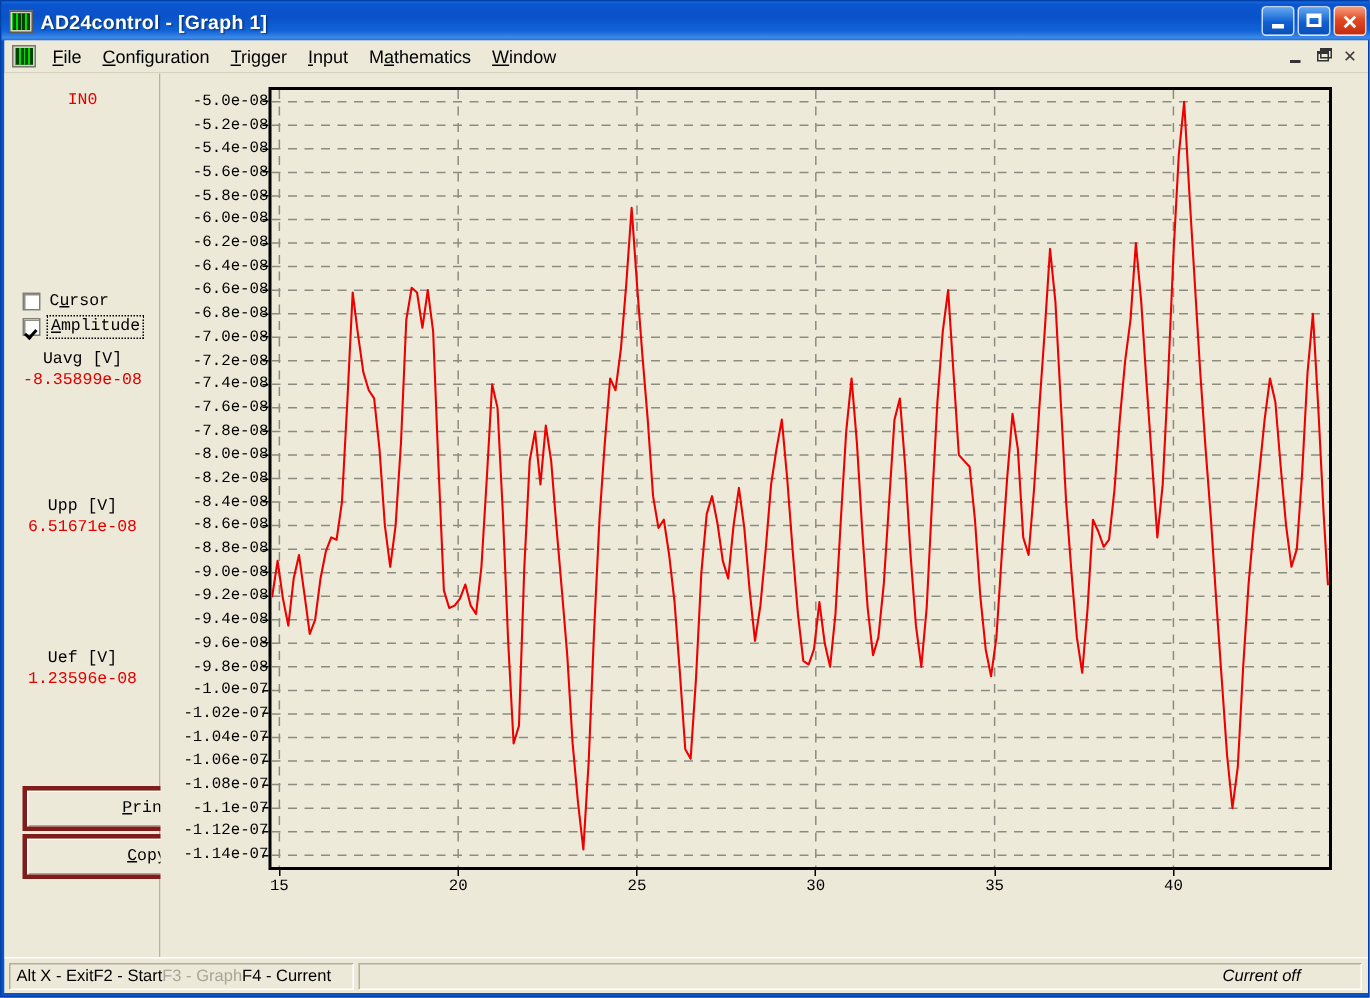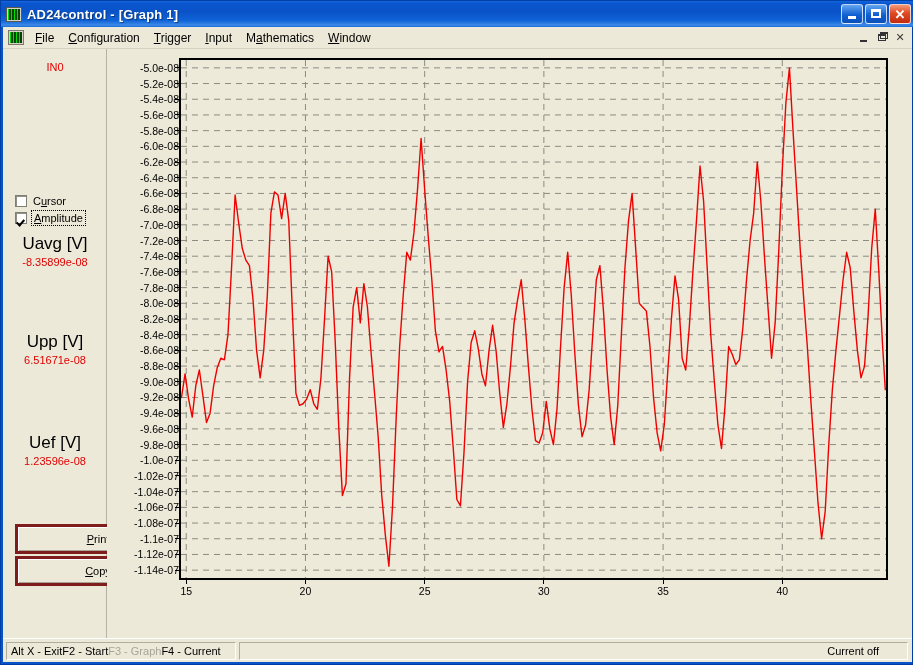--- a/index.html
+++ b/index.html
@@ -135,20 +135,21 @@
   .mdi-restore::before {
     content:""; position:absolute; width:8px;height:7px;
     border:1px solid #333; border-top-width:2px; box-sizing:border-box; left:6px; top:1px;
   }
 
   
   #work-area {
     position:absolute; left:0; top:22px;
     width: 909px; height: 589px;
     background: #ece9d8;
+    font-family: Liberation Mono, monospace;
   }
 
   
   #side-panel {
     position:absolute; left:0; top:0;
     width: 104px; height: 589px;
     background:#ece9d8;
     border-right: 1px solid #b5b2a4;
     box-sizing:border-box;
   }
@@ -177,21 +178,21 @@
     border:solid #000; border-width:0 2px 2px 0;
     transform: rotate(42deg);
   }
   .chk-label u { text-decoration: underline; }
   .chk-focus {
     outline: 1px dotted #000;
     outline-offset: 1px;
     padding: 0 1px;
   }
   .meas-block { position:absolute; left:0; width:104px; text-align:center; }
-  .meas-name { font-size:17px; color:#000; }
+  .meas-name { font-size:11px; color:#000; }
   .meas-value { font-size:11px; color:#e00000; margin-top:2px;}
   #blk-uavg { top: 185px; }
   #blk-upp  { top: 283px; }
   #blk-uef  { top: 384px; }
 
   .panel-btn {
     position:absolute; left:12px;
     width: 64px; height: 24px;
     background:#ece9d8;
     border: 3px solid #7f1d1d;
@@ -254,21 +255,21 @@
     box-sizing:border-box;
     border: 1px solid #b0ada0;
     border-right-color:#ffffff; border-bottom-color:#ffffff;
     display:flex; align-items:center;
     font-size: 11px;
     color:#000;
     padding: 0 4px;
   }
   #pane-keys { width: 230px; }
   #pane-period { width: 225px; justify-content:center; }
-  #pane-current { flex:1; margin-right:4px; justify-content:flex-end; padding-right: 28px;}
+  #pane-current { flex:1; margin-right:4px; justify-content:flex-end; padding-right: 40px; font-style: italic;}
   .key-dim { color:#a8a59a; }
 </style>
 </head>
 <body>
 
 <div id="app-window">
 
   <div id="title-bar">
     <div id="title-icon"></div>
     <div id="title-text">AD24control - [Graph 1]</div>

